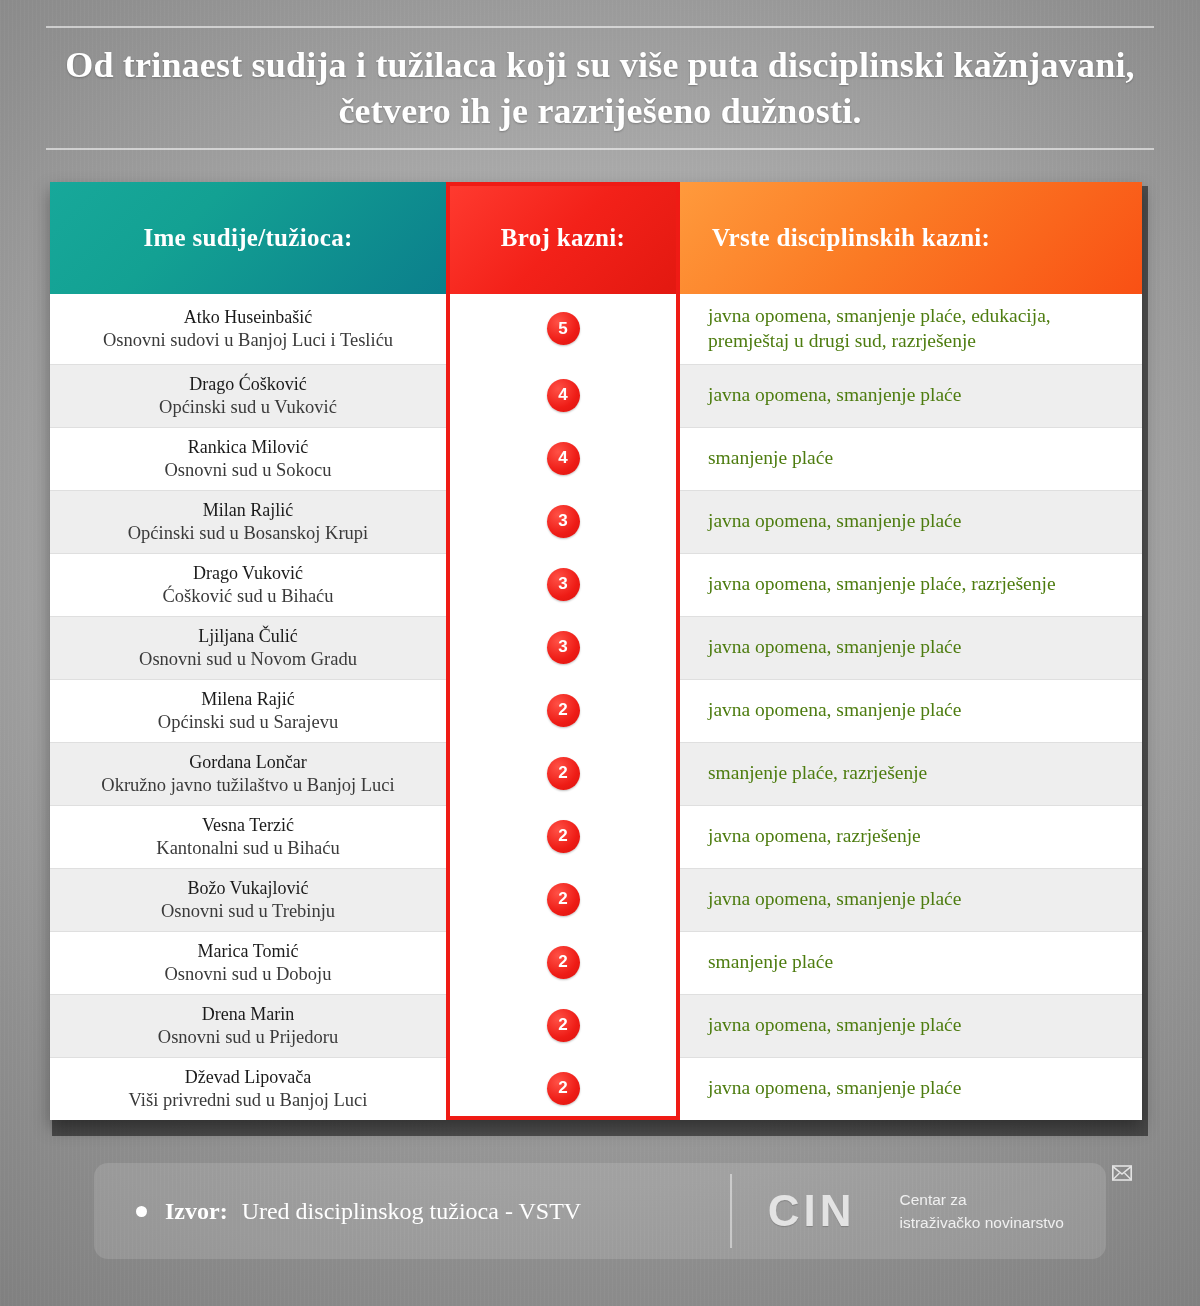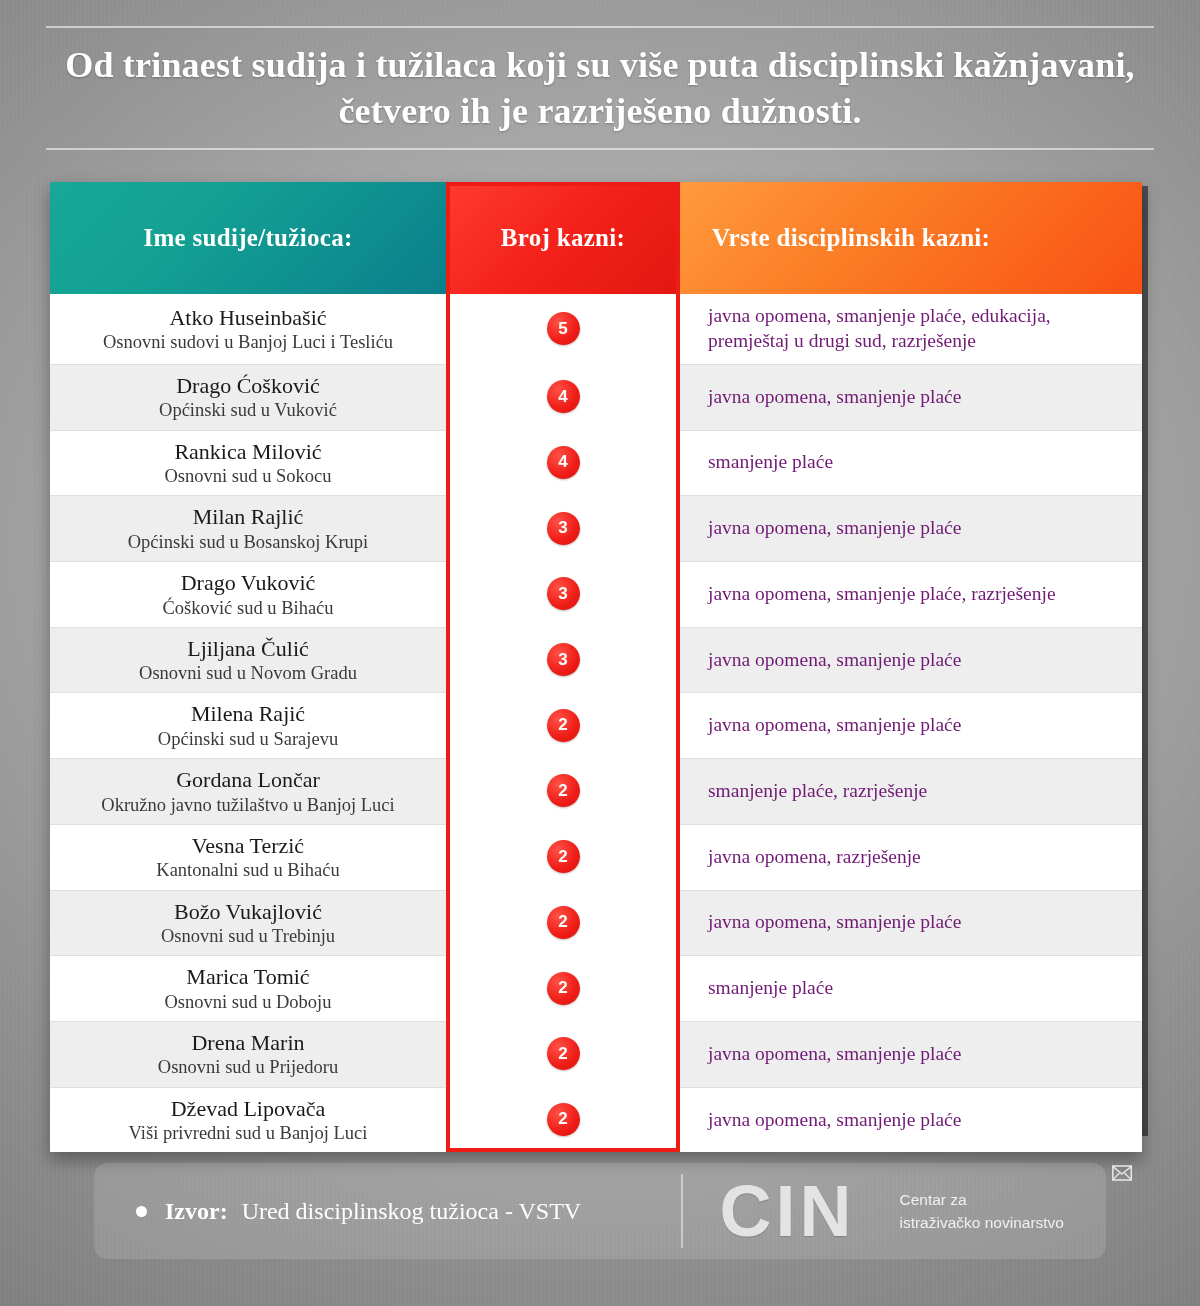--- a/index.html
+++ b/index.html
@@ -100,21 +100,21 @@
 
   .cell-name {
     width: 396px;
     padding: 8px 14px 8px 14px;
     text-align: center;
     display: flex;
     flex-direction: column;
     justify-content: center;
   }
   .person {
-    font-size: 22px;
+    font-size: 18px;
     color: #1a1a1a;
     line-height: 1.16;
   }
   .court {
     font-size: 18.5px;
     color: #3a3a3a;
     line-height: 1.2;
     margin-top: 1px;
   }
   .cell-count {
@@ -137,21 +137,21 @@
     align-items: center;
     justify-content: center;
     box-shadow: 0 1px 2px rgba(0,0,0,0.25);
   }
   .cell-types {
     width: 462px;
     padding: 10px 12px 10px 28px;
     display: flex;
     align-items: center;
     font-size: 19.5px;
-    color: #701a75;
+    color: #4d7c0f;
     line-height: 1.28;
   }
 
   
   .count-highlight {
     position: absolute;
     left: 396px;
     top: 0;
     width: 234px;
     height: 100%;
@@ -203,21 +203,21 @@
     flex: none;
   }
   .logo-block {
     display: flex;
     align-items: center;
     flex: none;
   }
   .cin {
     font-family: "Liberation Sans", sans-serif;
     font-weight: bold;
-    font-size: 72px;
+    font-size: 44px;
     letter-spacing: 4px;
     color: #e3e3e3;
     position: relative;
     text-shadow: 0 1px 1px rgba(0,0,0,0.18);
   }
   .cin-mark {
     position: absolute;
     right: -26px;
     top: 2px;
     width: 20px;

